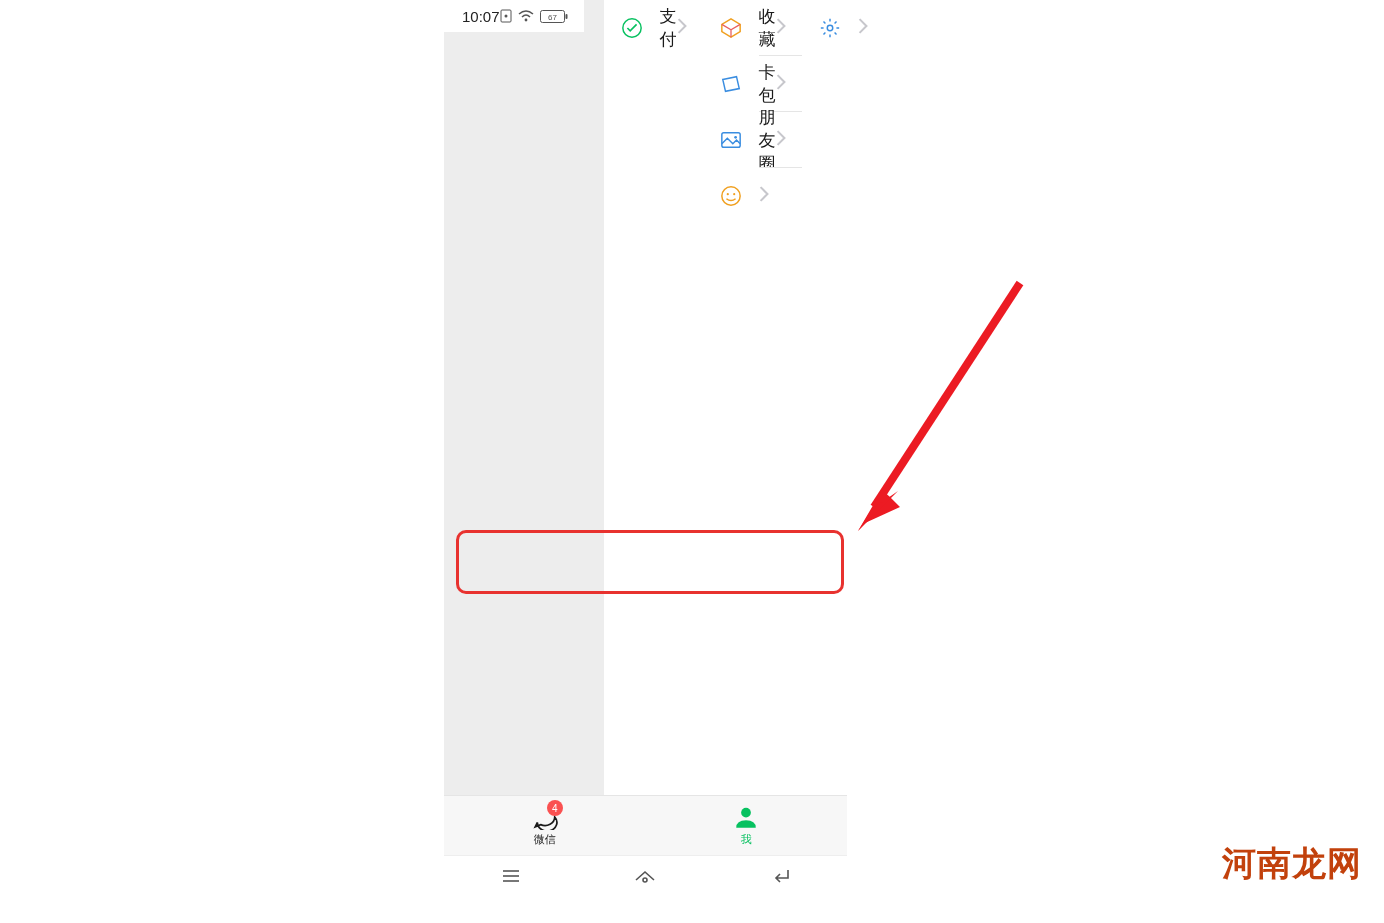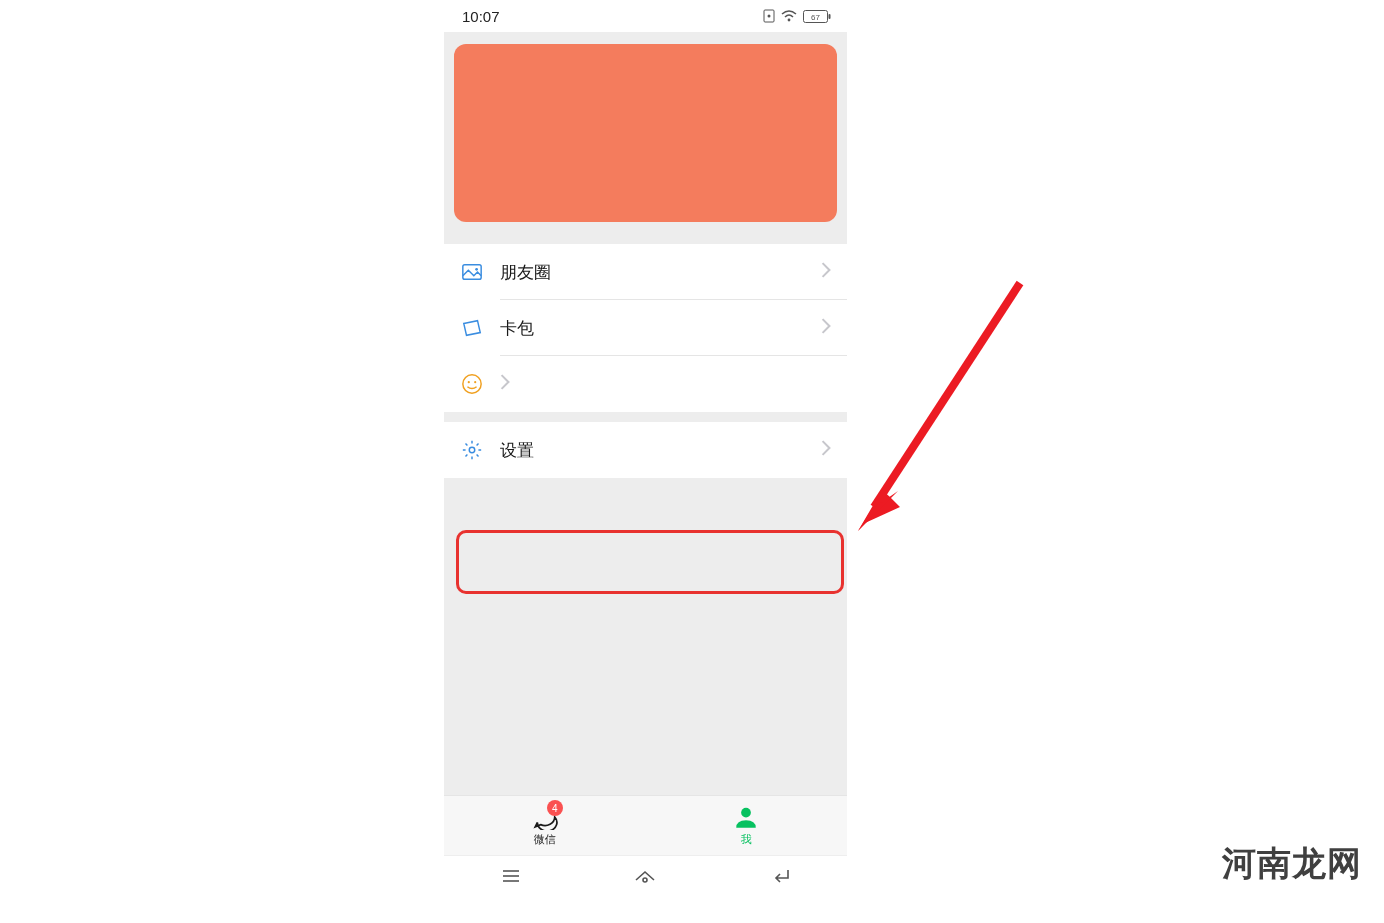--- a/index.html
+++ b/index.html
@@ -12,21 +12,20 @@
       overflow: hidden;
     }
     .phone-frame {
       position: absolute;
       left: 444px;
       top: 0;
       width: 403px;
       height: 895px;
       background: #ededed;
       display: flex;
-      flex-direction: column;
     }
     .status-bar {
       height: 32px;
       background: #ffffff;
       display: flex;
       justify-content: space-between;
       align-items: center;
       padding: 0 16px 0 18px;
       font-size: 15px;
       color: #222;
@@ -155,21 +154,21 @@
       justify-content: space-around;
       align-items: center;
     }
     .nav-bar .nav-btn { width: 40px; height: 24px; display: flex; align-items: center; justify-content: center; cursor: pointer; }
     .watermark {
       position: absolute;
       right: 22px;
       bottom: 36px;
       font-size: 34px;
       font-weight: 600;
-      color: #404040;
+      color: #c2410c;
       font-family: Liberation Sans, sans-serif;
       letter-spacing: 1px;
     }
     .fill-space { flex: 1; }
   </style>
 </head>
 <body>
 
 <div class="phone-frame">
 
@@ -196,47 +195,78 @@
             <text x="12.5" y="9.5" font-size="8" fill="#555" text-anchor="middle">67</text>
           </svg>
       </span>
     </div>
   </div>
 
   <div class="profile-card"></div>
 
   <div class="spacer-sm"></div>
 
+  <div class="list-group">
+    <div class="list-item">
+      <span class="icon-slot">
+        <svg width="22" height="22" viewBox="0 0 24 24">
+            <circle cx="12" cy="12" r="10" fill="none" stroke="#07c160" stroke-width="1.6"></circle>
+            <path d="M7,12 L10,15 L17,8" fill="none" stroke="#07c160" stroke-width="1.8"></path>
+          </svg>
+      </span>
+      <span class="label">支付</span>
+      <span class="chevron">
+        <svg width="10" height="16" viewBox="0 0 8 14">
+            <path d="M1,1 L7,7 L1,13" fill="none" stroke="#c7c7cc" stroke-width="1.8"></path>
+          </svg>
+      </span>
+    </div>
+  </div>
 
   <div class="spacer-md"></div>
 
   <div class="list-group">
+    <div class="list-item">
+      <span class="icon-slot">
+        <svg width="22" height="22" viewBox="0 0 24 24">
+            <path d="M12,2 L22,8 L22,16 L12,22 L2,16 L2,8 Z" fill="none" stroke="#f0a020" stroke-width="1.6"></path>
+            <path d="M2,8 L12,14 L22,8 M12,14 L12,22" fill="none" stroke="#e86060" stroke-width="1.4"></path>
+          </svg>
+      </span>
+      <span class="label">收藏</span>
+      <span class="chevron">
+        <svg width="10" height="16" viewBox="0 0 8 14">
+            <path d="M1,1 L7,7 L1,13" fill="none" stroke="#c7c7cc" stroke-width="1.8"></path>
+          </svg>
+      </span>
+      <div class="divider"></div>
+    </div>
+    <div class="list-item">
+      <span class="icon-slot">
+        <svg width="22" height="22" viewBox="0 0 24 24">
+            <path d="M3,7 L18,4 L21,17 L6,20 Z" fill="none" stroke="#3a8de0" stroke-width="1.6"></path>
+          </svg>
+      </span>
+      <span class="label">卡包</span>
+      <span class="chevron">
+        <svg width="10" height="16" viewBox="0 0 8 14">
+            <path d="M1,1 L7,7 L1,13" fill="none" stroke="#c7c7cc" stroke-width="1.8"></path>
+          </svg>
+      </span>
+      <div class="divider"></div>
+    </div>
     <div class="list-item">
       <span class="icon-slot">
         <svg width="22" height="22" viewBox="0 0 24 24">
             <rect x="2" y="4" width="20" height="16" rx="2" fill="none" stroke="#3a8de0" stroke-width="1.6"></rect>
             <path d="M2,16 L8,10 L14,16 L18,12 L22,16" fill="none" stroke="#3a8de0" stroke-width="1.6"></path>
             <circle cx="17" cy="9" r="1.5" fill="#3a8de0"></circle>
           </svg>
       </span>
       <span class="label">朋友圈</span>
-      <span class="chevron">
-        <svg width="10" height="16" viewBox="0 0 8 14">
-            <path d="M1,1 L7,7 L1,13" fill="none" stroke="#c7c7cc" stroke-width="1.8"></path>
-          </svg>
-      </span>
-      <div class="divider"></div>
-    </div>
-    <div class="list-item">
-      <span class="icon-slot">
-        <svg width="22" height="22" viewBox="0 0 24 24">
-            <path d="M3,7 L18,4 L21,17 L6,20 Z" fill="none" stroke="#3a8de0" stroke-width="1.6"></path>
-          </svg>
-      </span>
-      <span class="label">卡包</span>
       <span class="chevron">
         <svg width="10" height="16" viewBox="0 0 8 14">
             <path d="M1,1 L7,7 L1,13" fill="none" stroke="#c7c7cc" stroke-width="1.8"></path>
           </svg>
       </span>
       <div class="divider"></div>
     </div>
     <div class="list-item">
       <span class="icon-slot">
         <svg width="22" height="22" viewBox="0 0 24 24">
@@ -257,21 +287,20 @@
   <div class="spacer-md"></div>
 
   <div class="list-group">
     <div class="list-item">
       <span class="icon-slot">
         <svg width="22" height="22" viewBox="0 0 24 24">
             <circle cx="12" cy="12" r="3" fill="none" stroke="#3a8de0" stroke-width="1.6"></circle>
             <path d="M12,2 L12,5 M12,19 L12,22 M2,12 L5,12 M19,12 L22,12 M4.9,4.9 L7,7 M17,17 L19.1,19.1 M4.9,19.1 L7,17 M17,7 L19.1,4.9" stroke="#3a8de0" stroke-width="1.6"></path>
           </svg>
       </span>
-      <span class="label">设置</span>
       <span class="chevron">
         <svg width="10" height="16" viewBox="0 0 8 14">
             <path d="M1,1 L7,7 L1,13" fill="none" stroke="#c7c7cc" stroke-width="1.8"></path>
           </svg>
       </span>
     </div>
   </div>
 
   <div class="fill-space"></div>
 

